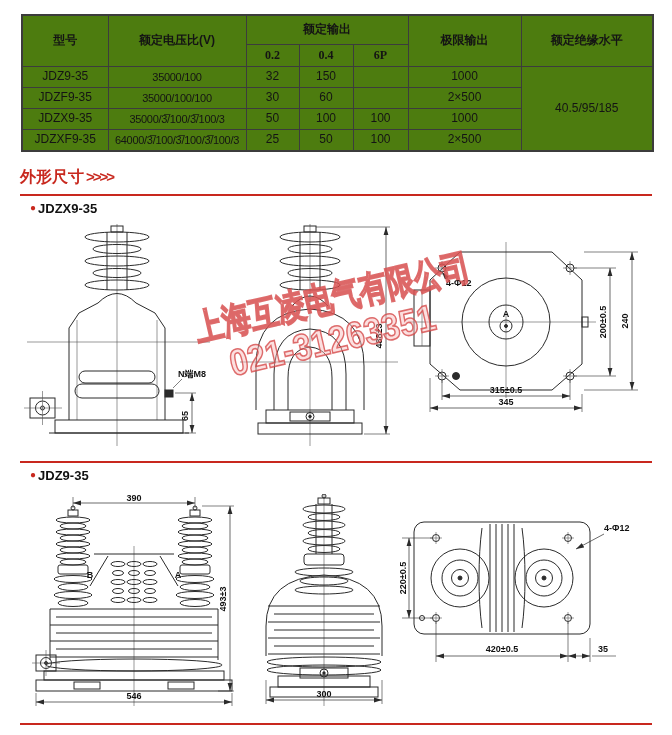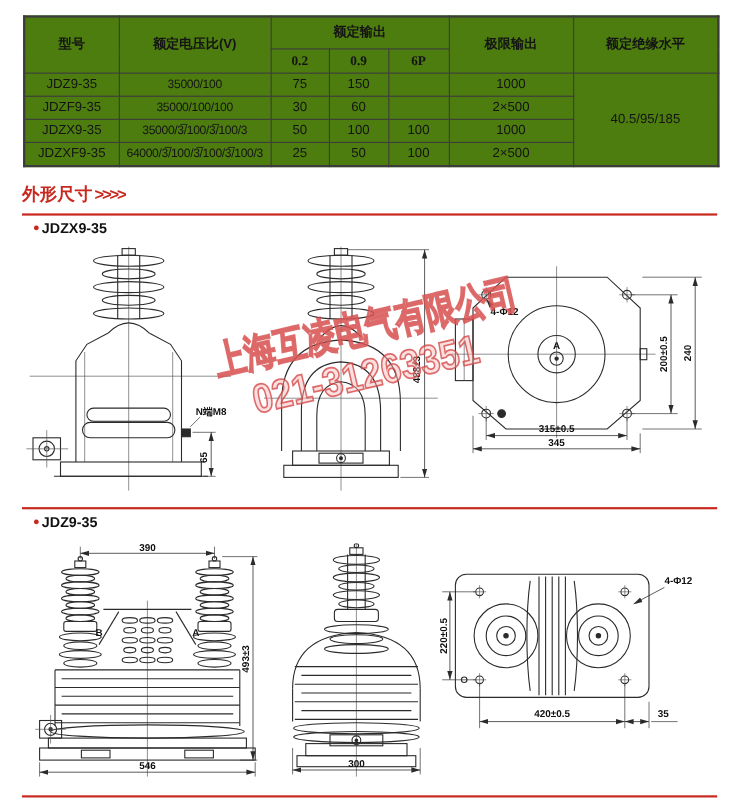--- a/index.html
+++ b/index.html
@@ -85,27 +85,27 @@
   <tbody>
       <tr class="r1">
     <th rowspan="2">型号</th>
     <th rowspan="2">额定电压比(V)</th>
     <th colspan="3">额定输出</th>
     <th rowspan="2">极限输出</th>
     <th rowspan="2">额定绝缘水平</th>
   </tr>
   <tr class="r2">
     <th>0.2</th>
-    <th>0.9</th>
+    <th>0.4</th>
     <th>6P</th>
   </tr>
   <tr class="dr">
     <td>JDZ9-35</td>
     <td class="ratio">35000/100</td>
-    <td>75</td>
+    <td>32</td>
     <td>150</td>
     <td></td>
     <td>1000</td>
     <td rowspan="4">40.5/95/185</td>
   </tr>
   <tr class="dr">
     <td>JDZF9-35</td>
     <td class="ratio">35000/100/100</td>
     <td>30</td>
     <td>60</td>

